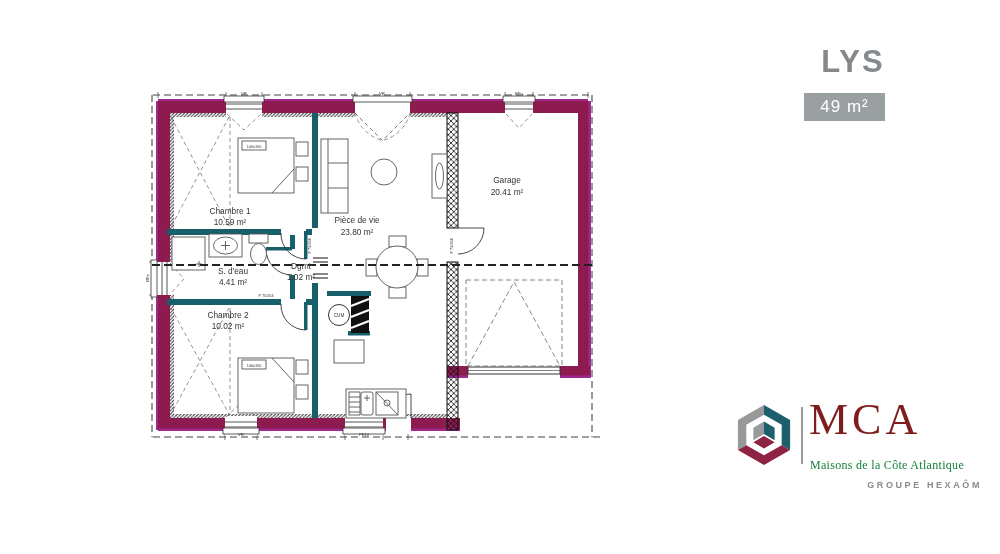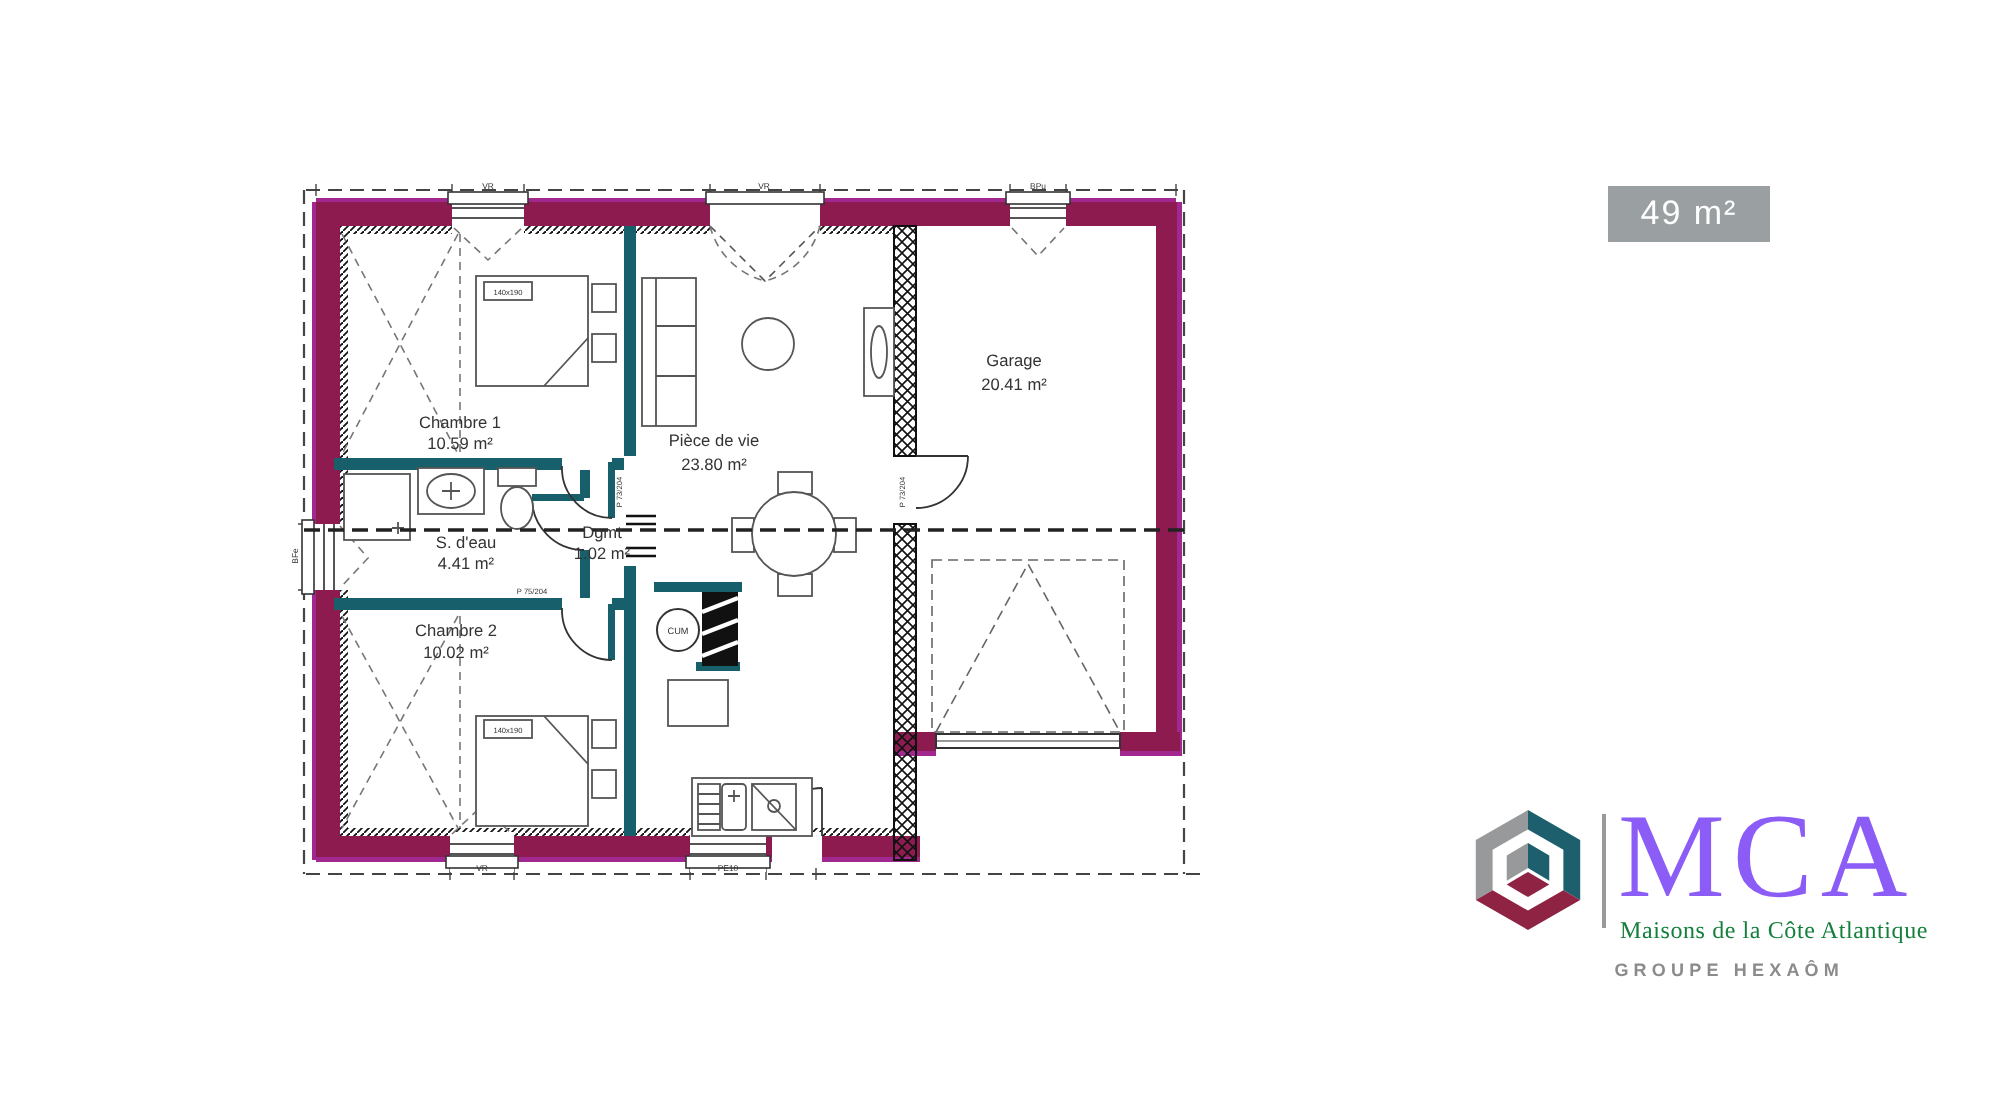--- a/index.html
+++ b/index.html
@@ -7,41 +7,42 @@
         font-family:"Liberation Sans",sans-serif;}
   
   .title{position:absolute;left:800px;top:44px;width:106px;text-align:center;
          font-size:31px;font-weight:bold;color:#85898c;letter-spacing:2px;}
   .badge{position:absolute;left:804px;top:93px;width:81px;height:28px;line-height:28px;
          background:#9aa0a2;color:#fff;font-size:17px;text-align:center;letter-spacing:1px;}
   
   .brand-logo{position:absolute;left:735px;top:402px;}
   .brand-divider{position:absolute;left:801px;top:407px;width:2px;height:57px;background:#9a9a9a;}
   .brand-name{position:absolute;left:809px;top:398px;font-family:"Liberation Serif",serif;
-              font-size:60px;line-height:1;color:#8b5cf6;letter-spacing:4px;}
+              font-size:44px;line-height:1;color:#7f1d1d;letter-spacing:4px;}
   .brand-tagline{position:absolute;left:810px;top:458px;width:156px;
                  font-family:Liberation Serif, serif;font-size:12px;color:#15803d;letter-spacing:0.3px;}
-  .brand-group{position:absolute;left:770px;top:480px;width:152px;text-align:right;
+  .brand-group{position:absolute;left:830px;top:480px;width:152px;text-align:right;
                font-size:9px;font-weight:bold;letter-spacing:2.6px;color:#8b8b8b;}
   
   .plan{position:absolute;left:144px;top:84px;}
   .plan text{font-family:"Liberation Sans",sans-serif;fill:#333;}
   .room-name,.room-area{font-size:8.3px;text-anchor:middle;}
   .tiny{font-size:4.2px;fill:#444;text-anchor:middle;}
   .micro{font-size:3.8px;fill:#444;text-anchor:middle;}
   .furn{fill:#fff;stroke:#555;stroke-width:0.9;}
   .furnl{fill:none;stroke:#555;stroke-width:0.9;}
   .dash{fill:none;stroke:#777;stroke-width:0.8;stroke-dasharray:4 3;}
   .door{fill:none;stroke:#333;stroke-width:0.9;}
 </style>
 </head>
 <body>
 
 <div class="page">
 
+  <div class="title">LYS</div>
   <div class="badge">49 m²</div>
 
   <svg class="plan" width="470" height="364" viewBox="144 84 470 364">
     <defs>
       <pattern id="insul" width="3.5" height="3.5" patternUnits="userSpaceOnUse">
         <path d="M0,3.5 L3.5,0" stroke="#111" stroke-width="0.9" fill="none"></path>
       </pattern>
       <pattern id="xhatch" width="5.5" height="5.5" patternUnits="userSpaceOnUse">
         <path d="M0,0 L5.5,5.5 M5.5,0 L0,5.5" stroke="#111" stroke-width="0.8" fill="none"></path>
       </pattern>

